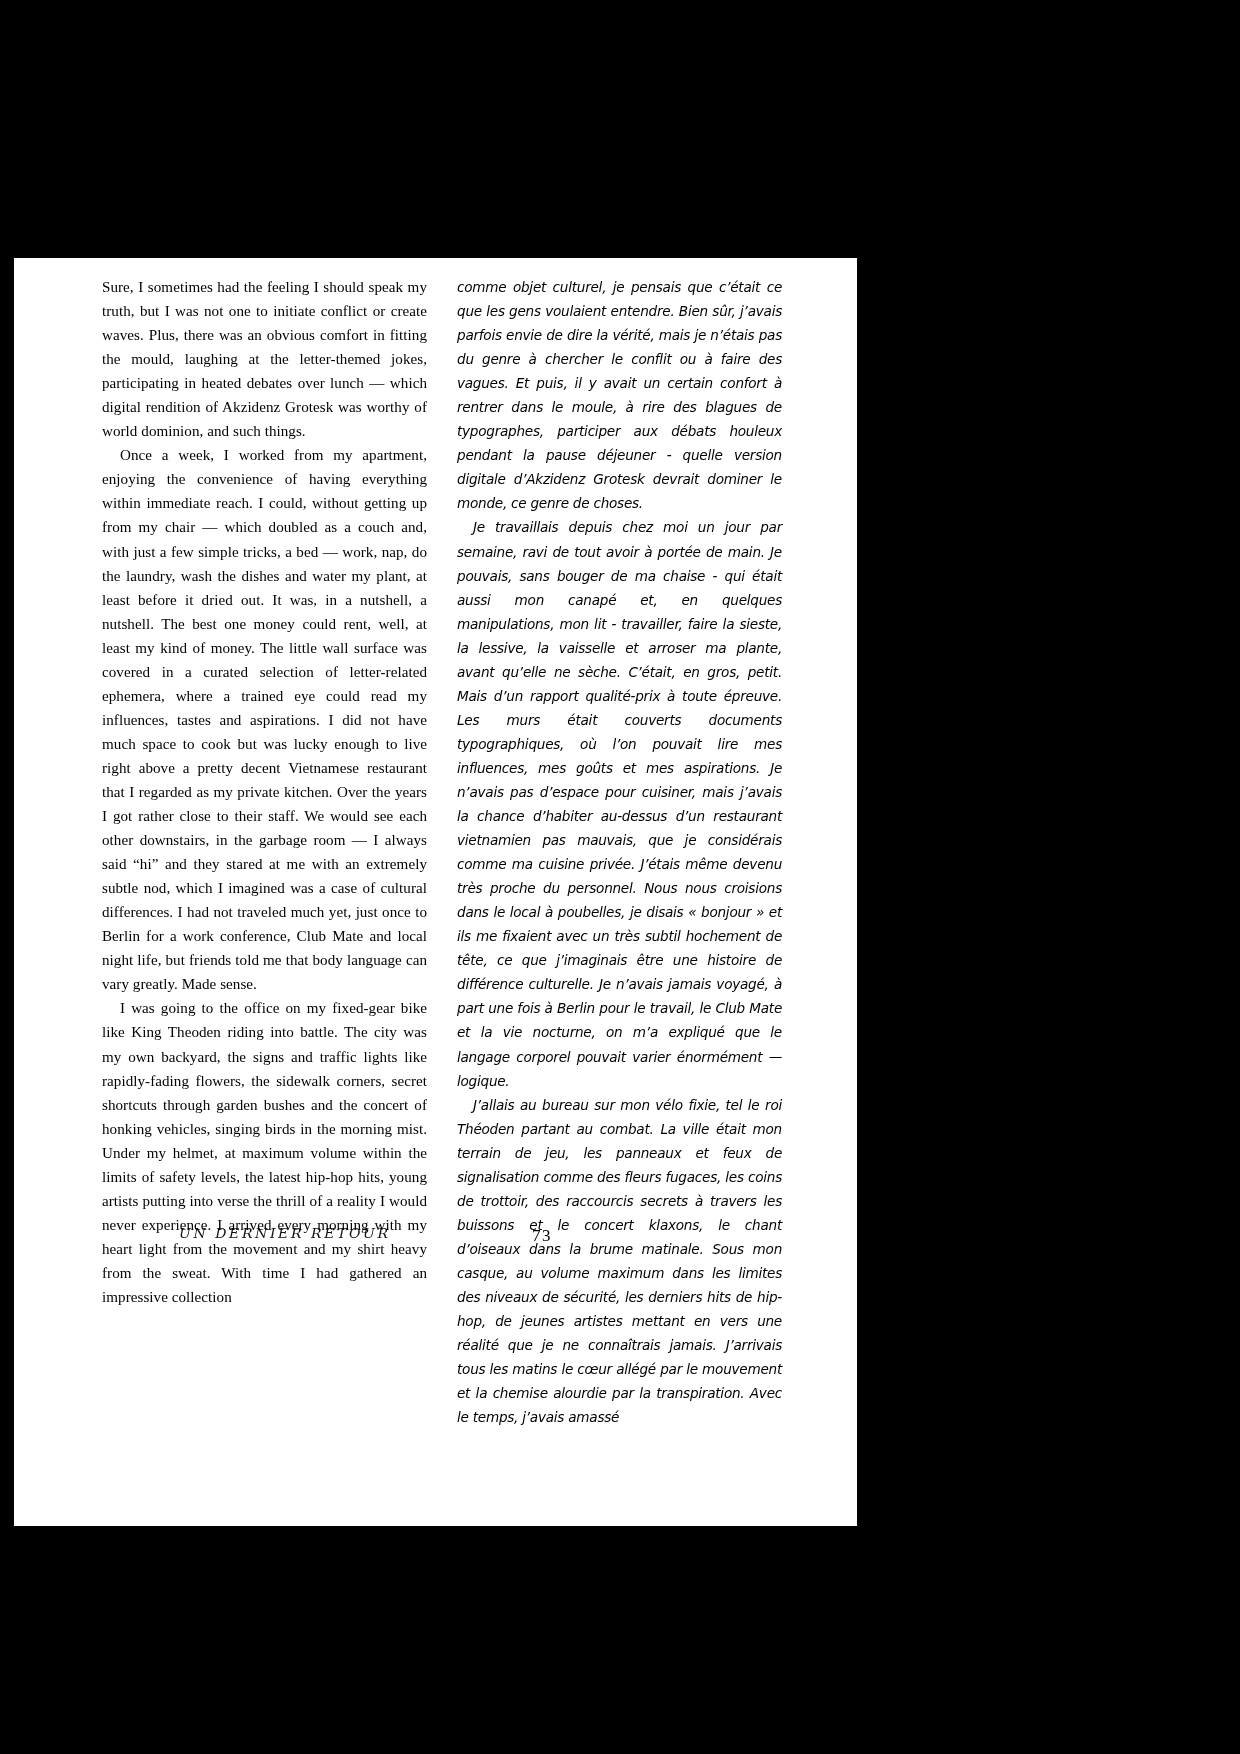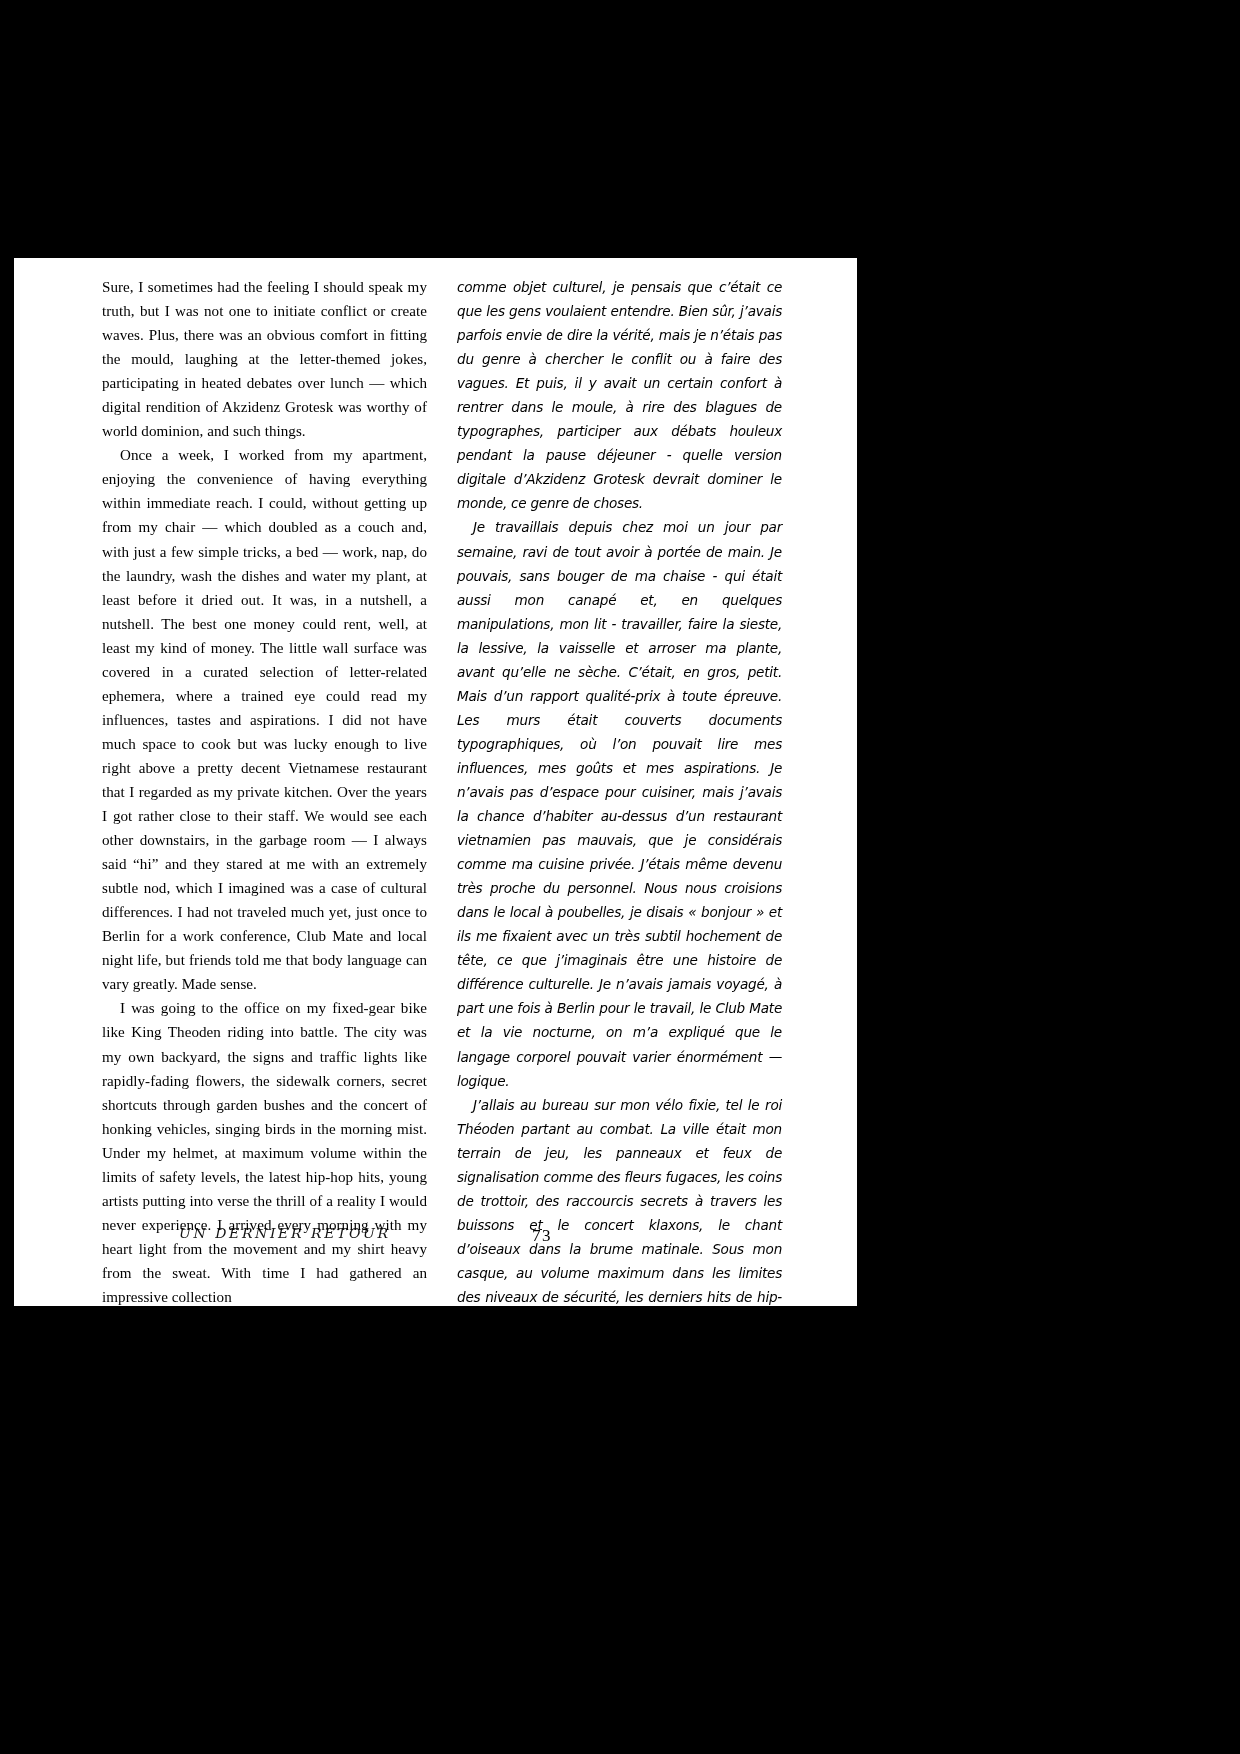--- a/index.html
+++ b/index.html
@@ -19,21 +19,21 @@
     top: 0;
     width: 1240px;
     height: 1754px;
     background: #000000;
   }
   .page-sheet {
     position: absolute;
     left: 14px;
     top: 258px;
     width: 843px;
-    height: 1048px;
+    height: 1268px;
     background: #ffffff;
   }
   .columns {
     position: absolute;
     left: 88px;
     top: 17px;
     width: 680px;
     display: flex;
     justify-content: space-between;
   }

